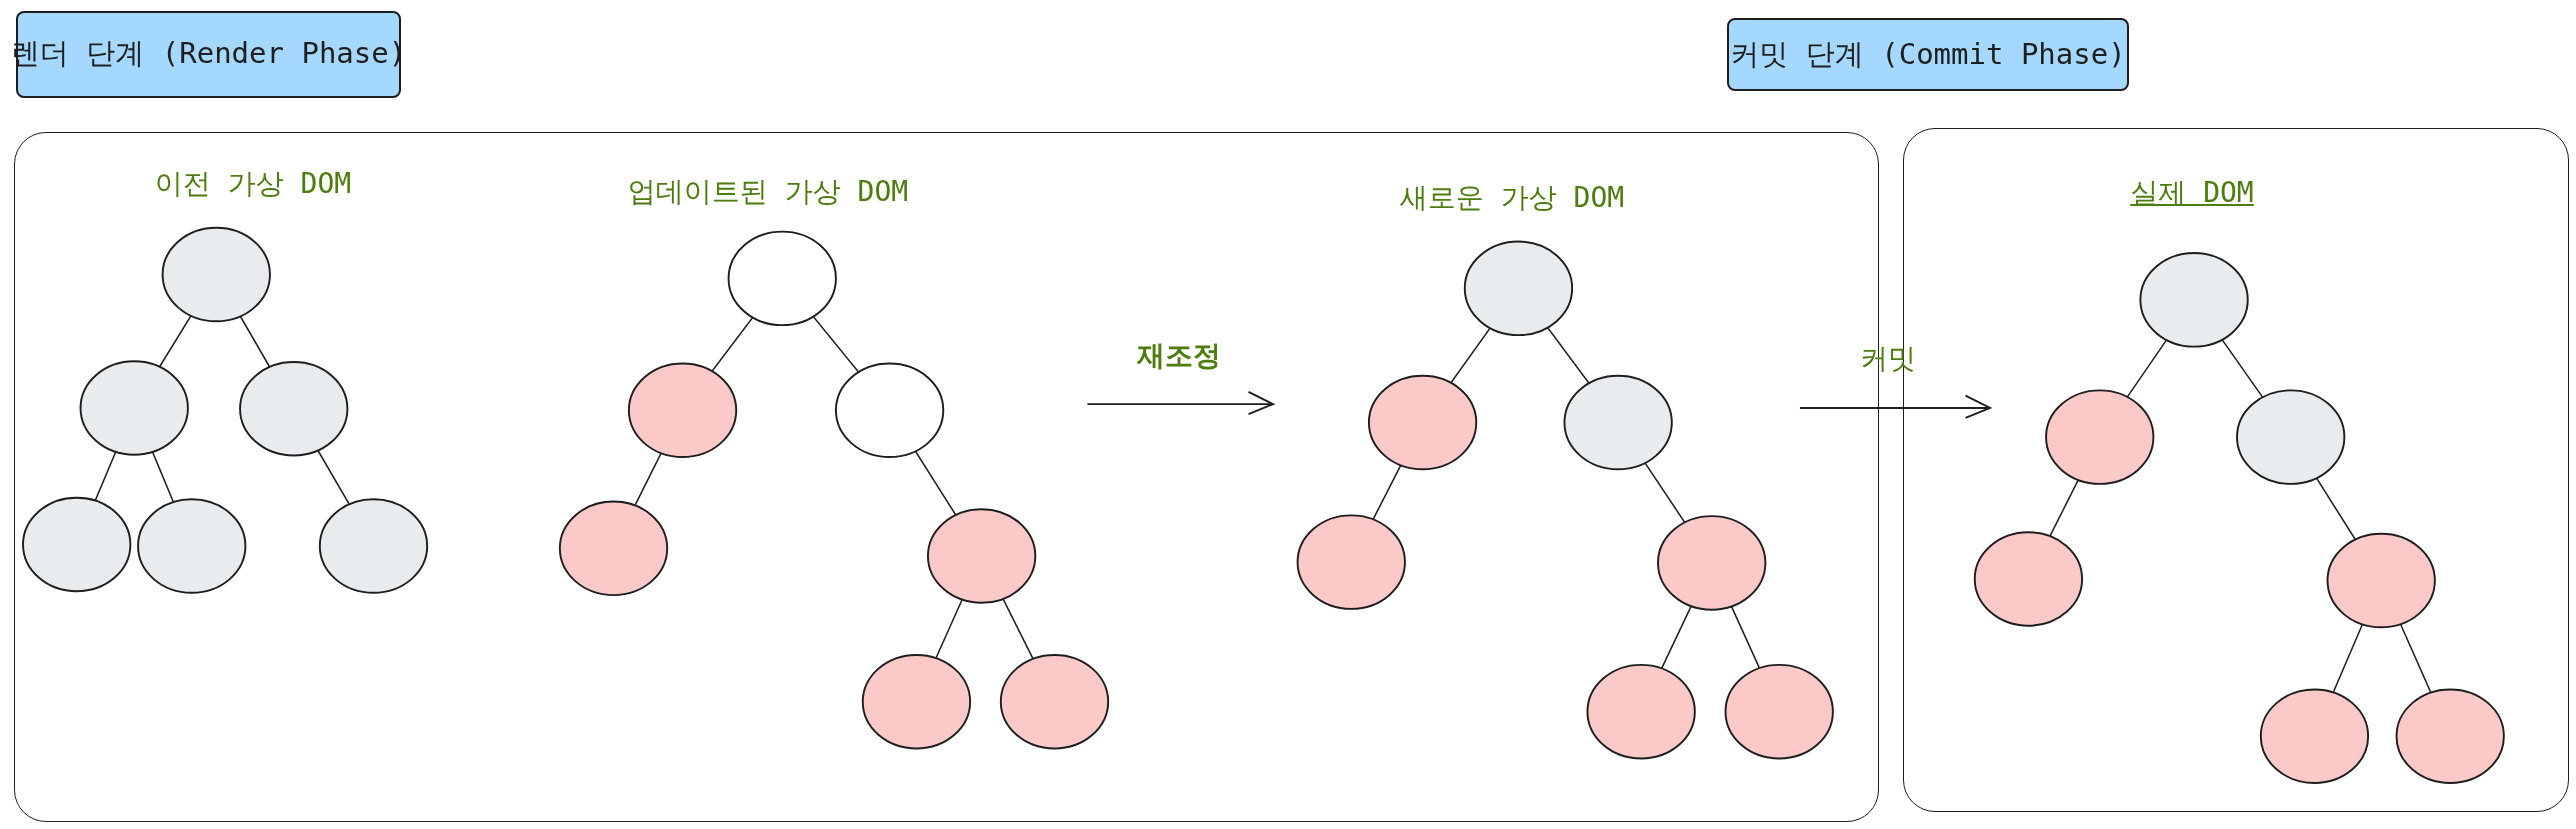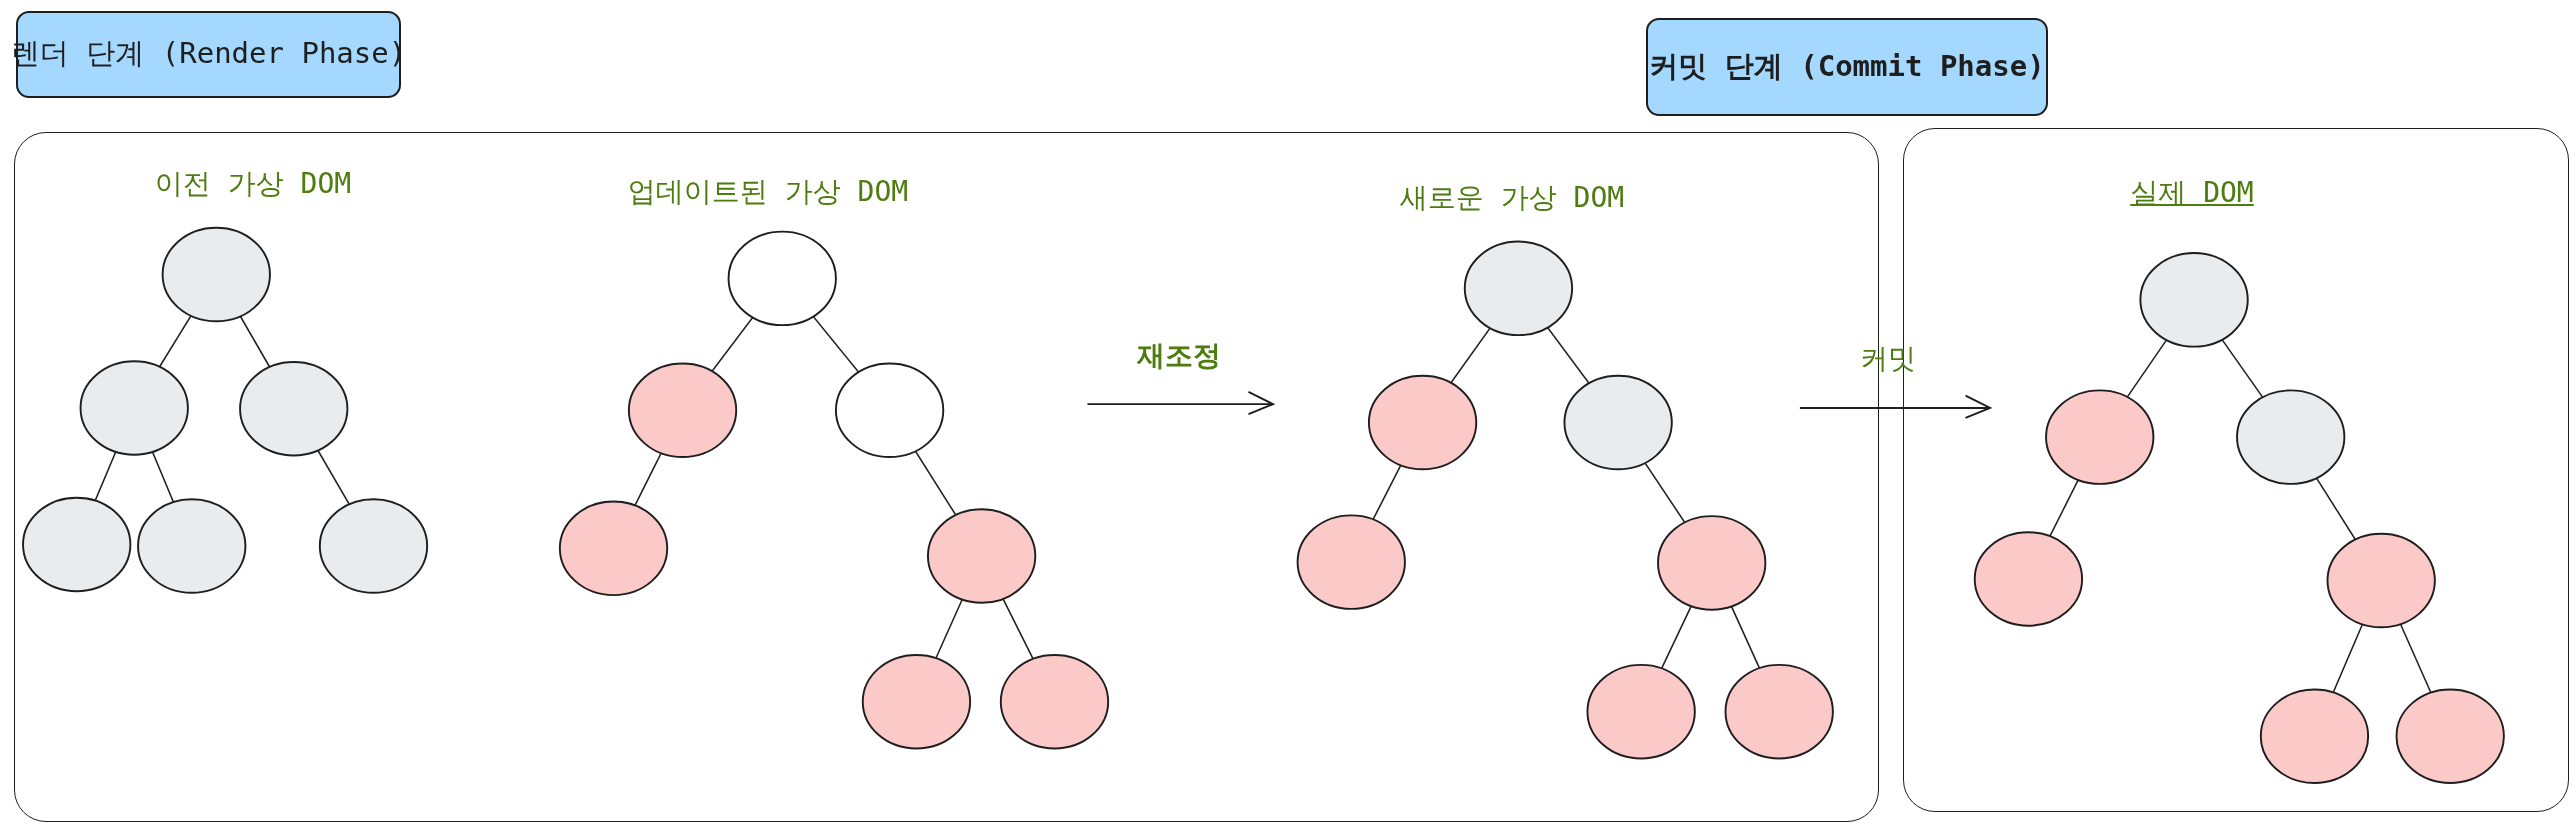--- a/index.html
+++ b/index.html
@@ -8,27 +8,27 @@
     position: relative;
     background: #ffffff;
     overflow: hidden;
     font-family: "DejaVu Sans Mono", "DejaVu Sans", monospace;
     color: #1e1e1e;
   }
   .phase-label {
     position: absolute;
     display: flex; align-items: center; justify-content: center;
     border: 2.3px solid #1e1e1e;
-    border-radius: 13px;
+    border-radius: 8px;
     font-size: 29px;
     white-space: nowrap;
     box-sizing: border-box;
   }
   .phase-label.render { left: 16px; top: 10.7px; width: 385px; height: 87px; }
-  .phase-label.commit { left: 1646px; top: 18.4px; width: 402px; height: 98px; font-weight: bold; }
+  .phase-label.commit { left: 1727px; top: 18.4px; width: 402px; height: 73px; }
   .container-box {
     position: absolute;
     border: 1.9px solid #1e1e1e;
     border-radius: 32px;
     box-sizing: border-box;
     background: transparent;
   }
   .container-box.render-box { left: 14px; top: 132px; width: 1865px; height: 690px; }
   .container-box.commit-box { left: 1903px; top: 128px; width: 666px; height: 684px; }
   .diagram-text {

